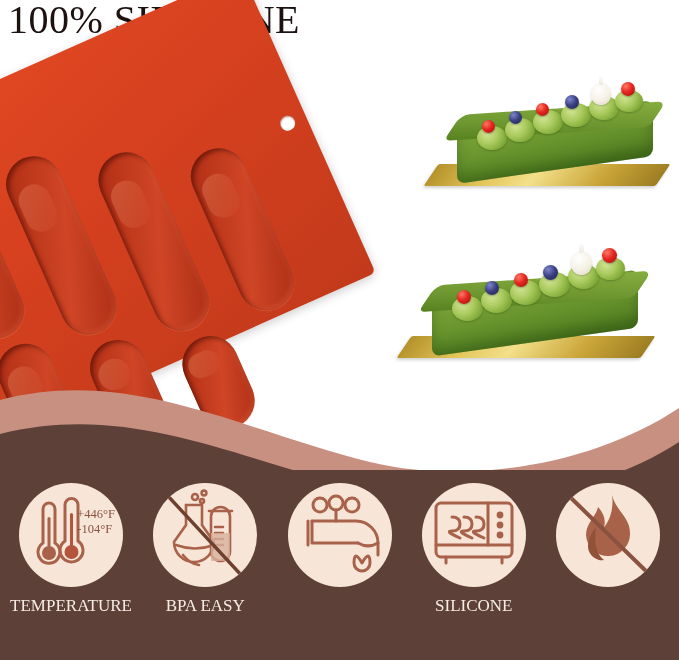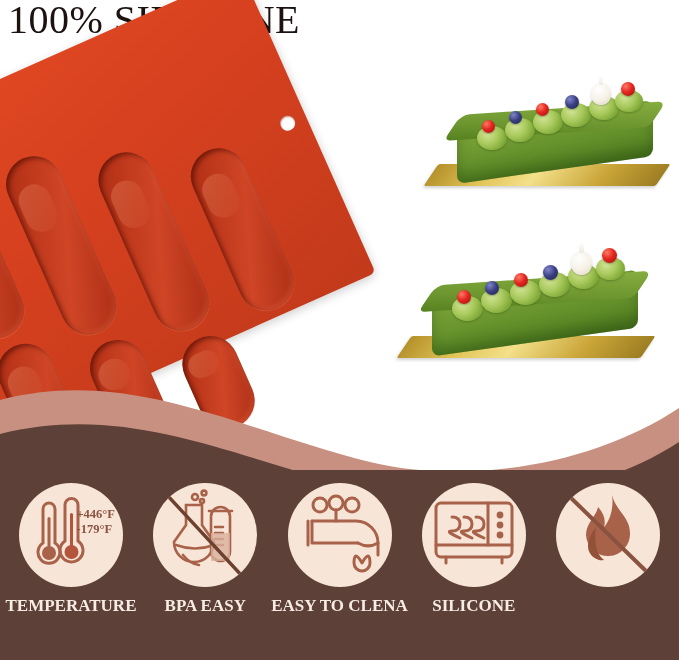--- a/index.html
+++ b/index.html
@@ -98,21 +98,21 @@
   
   .band{
     position:absolute;left:0;top:470px;width:679px;height:190px;
     background:#5d4037;
   }
   .features{
     position:absolute;left:0;top:483px;width:679px;
     display:flex;justify-content:space-between;
     padding:0 8px;box-sizing:border-box;
   }
-  .feature{width:126px;display:flex;flex-direction:column;align-items:center;font-weight:bold;}
+  .feature{width:126px;display:flex;flex-direction:column;align-items:center;}
   .circle{
     width:104px;height:104px;border-radius:50%;
     background:#f7e5d7;
     display:flex;align-items:center;justify-content:center;
     position:relative;overflow:hidden;
   }
   .circle svg{display:block;}
   .flabel{
     margin-top:9px;
     font-family:"Liberation Serif", serif;
@@ -207,21 +207,21 @@
             <path d="M24 26 a6 6 0 0 1 12 0 v34 a11 11 0 1 1 -12 0 Z"></path>
             <path d="M46 22 a6.5 6.5 0 0 1 13 0 v36 a11.5 11.5 0 1 1 -13 0 Z"></path>
           </g>
           <circle cx="30" cy="70" r="7" fill="#a9624a"></circle>
           <circle cx="52.5" cy="69" r="7" fill="#b5543c"></circle>
           <rect x="28.5" y="34" width="3" height="30" rx="1.5" fill="#a9624a"></rect>
           <rect x="51" y="30" width="3" height="34" rx="1.5" fill="#b5543c"></rect>
         </svg>
         <div class="temp-text">
           <div>+446°F</div>
-          <div>-179°F</div>
+          <div>-104°F</div>
         </div>
       </div>
       <div class="flabel">TEMPERATURE</div>
     </div>
 
     <div class="feature">
       <div class="circle">
         <svg width="104" height="104" viewBox="0 0 104 104">
           <g fill="none" stroke="#a9624a" stroke-width="2.6" stroke-linecap="round">
             <path d="M33 22 h16 v20 l12 17 a17 17 0 1 1 -40 0 l12 -17 Z"></path>
@@ -250,21 +250,20 @@
             <circle cx="64" cy="22" r="7"></circle>
             <path d="M48 27 v11"></path>
             <path d="M24 38 h44 a22 22 0 0 1 22 22 v12"></path>
             <path d="M24 38 v22 h46"></path>
             <path d="M20 38 v24"></path>
             <path d="M70 60 a20 20 0 0 0 20 -0"></path>
             <path d="M78 78 q8 -14 8 0 a8 8 0 0 1 -16 0 q0 -14 8 0" transform="translate(-4,2)"></path>
           </g>
         </svg>
       </div>
-      <div class="flabel">EASY TO CLENA</div>
     </div>
 
     <div class="feature">
       <div class="circle">
         <svg width="104" height="104" viewBox="0 0 104 104">
           <g fill="none" stroke="#a9624a" stroke-width="3" stroke-linecap="round" stroke-linejoin="round">
             <rect x="14" y="20" width="76" height="54" rx="5"></rect>
             <line x1="66" y1="20" x2="66" y2="62"></line>
             <line x1="14" y1="62" x2="90" y2="62"></line>
             <path d="M30 34 q8 0 8 7 t-8 7 t8 7"></path>

